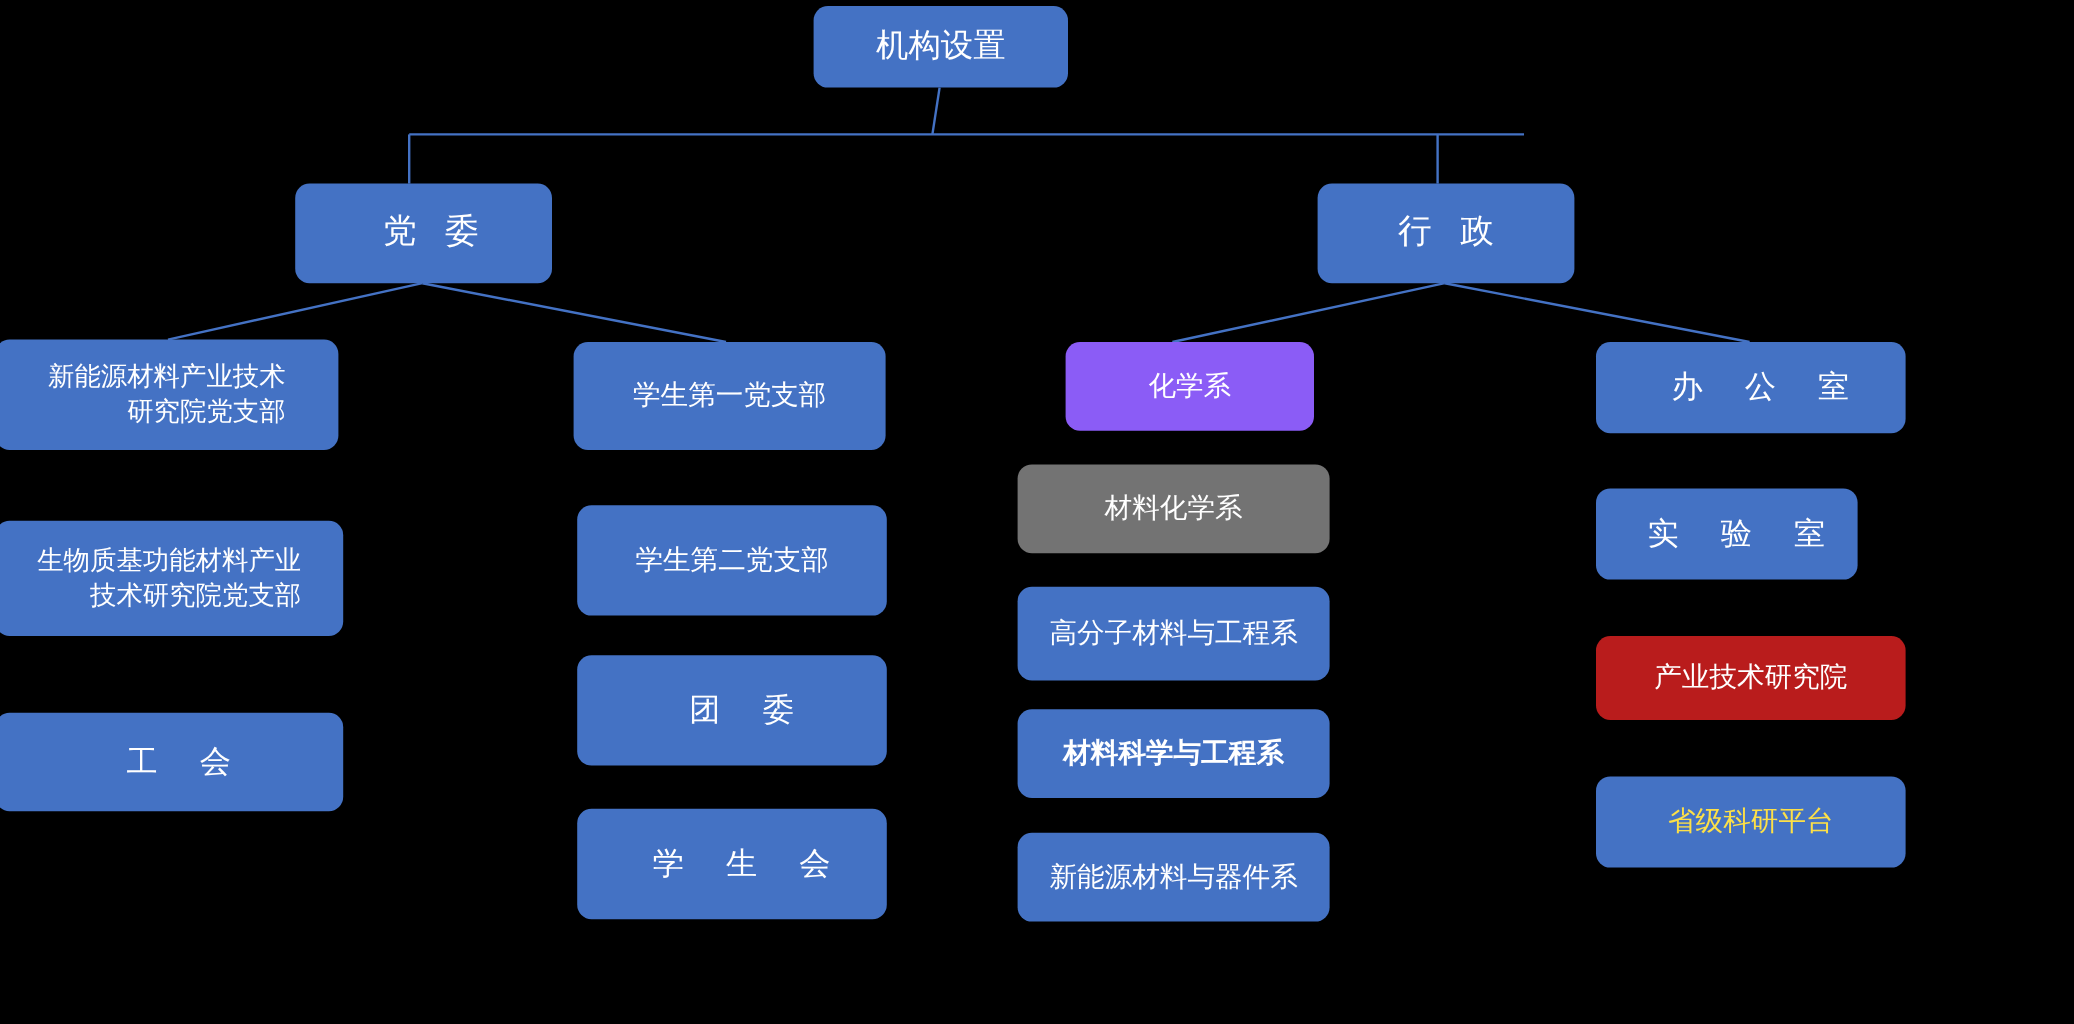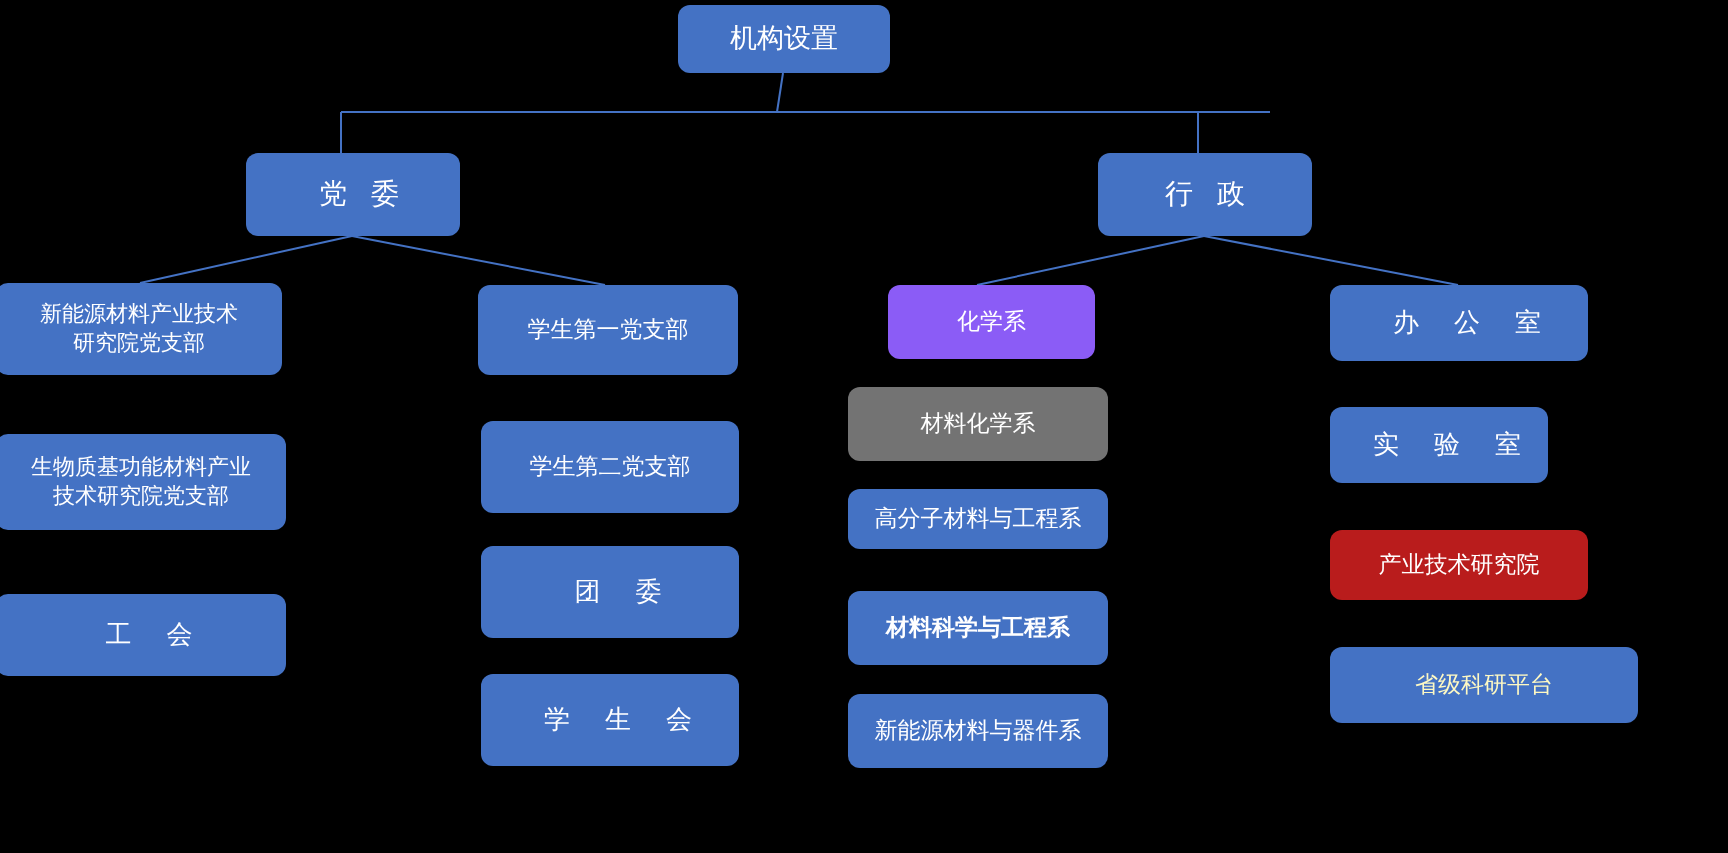--- a/index.html
+++ b/index.html
@@ -38,20 +38,21 @@
     justify-content: center;
     text-align: center;
     line-height: 1.30;
     font-family: "Liberation Serif", "DejaVu Serif", serif;
     padding: 4px 8px;
     overflow: hidden;
   }
   .node .label {
     display: block;
     white-space: pre-line;
+    text-align: right;
   }
   .lvl0 { font-size: 27px; }
   .lvl1 { font-size: 28px; letter-spacing: 0.30em; text-indent: 0.30em; }
   .leaf { font-size: 23px; }
   .leaf-sp { font-size: 26px; letter-spacing: 0.55em; text-indent: 0.55em; padding-left: 24px; }
   .leaf-two { font-size: 22px; }
 </style>
 </head>
 <body>
 
@@ -102,36 +103,36 @@
       </div>
       <div class="node leaf-sp" style="left: 481px; top: 674px; width: 258px; height: 92px; background: rgb(68, 114, 196); color: rgb(255, 255, 255);">
         <span class="label">学 生 会</span>
       </div>
       <div class="node leaf" style="left: 888px; top: 285px; width: 207px; height: 74px; background: #8b5cf6; color: rgb(255, 255, 255);">
         <span class="label">化学系</span>
       </div>
       <div class="node leaf" style="left: 848px; top: 387px; width: 260px; height: 74px; background: #737373; color: rgb(255, 255, 255);">
         <span class="label">材料化学系</span>
       </div>
-      <div class="node leaf" style="left: 848px; top: 489px; width: 260px; height: 60px; background: rgb(68, 114, 196); color: rgb(255, 255, 255);">
+      <div class="node leaf" style="left: 848px; top: 489px; width: 260px; height: 78px; background: rgb(68, 114, 196); color: rgb(255, 255, 255);">
         <span class="label">高分子材料与工程系</span>
       </div>
       <div class="node leaf" style="left: 848px; top: 591px; width: 260px; height: 74px; background: rgb(68, 114, 196); color: rgb(255, 255, 255); font-weight: bold;">
         <span class="label">材料科学与工程系</span>
       </div>
       <div class="node leaf" style="left: 848px; top: 694px; width: 260px; height: 74px; background: rgb(68, 114, 196); color: rgb(255, 255, 255);">
         <span class="label">新能源材料与器件系</span>
       </div>
       <div class="node leaf-sp" style="left: 1330px; top: 285px; width: 258px; height: 76px; background: rgb(68, 114, 196); color: rgb(255, 255, 255);">
         <span class="label">办 公 室</span>
       </div>
       <div class="node leaf-sp" style="left: 1330px; top: 407px; width: 218px; height: 76px; background: rgb(68, 114, 196); color: rgb(255, 255, 255);">
         <span class="label">实 验 室</span>
       </div>
       <div class="node leaf" style="left: 1330px; top: 530px; width: 258px; height: 70px; background: #b91c1c; color: rgb(255, 255, 255);">
         <span class="label">产业技术研究院</span>
       </div>
-      <div class="node leaf" style="left: 1330px; top: 647px; width: 308px; height: 76px; background: rgb(68, 114, 196); color: #fef9c3;">
+      <div class="node leaf" style="left: 1330px; top: 647px; width: 258px; height: 76px; background: rgb(68, 114, 196); color: #fde047;">
         <span class="label">省级科研平台</span>
       </div>
     </div>
 
 </div>
 
 </body></html>

